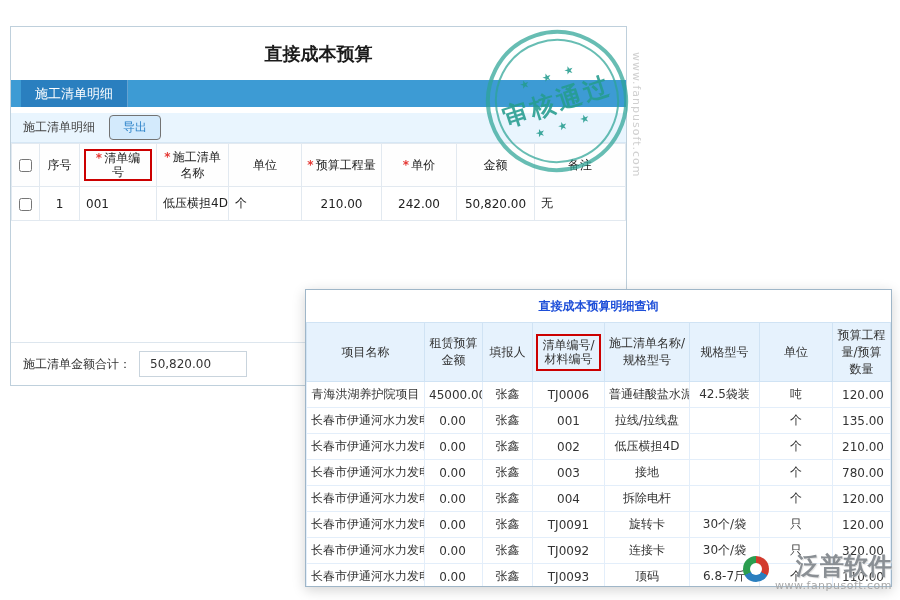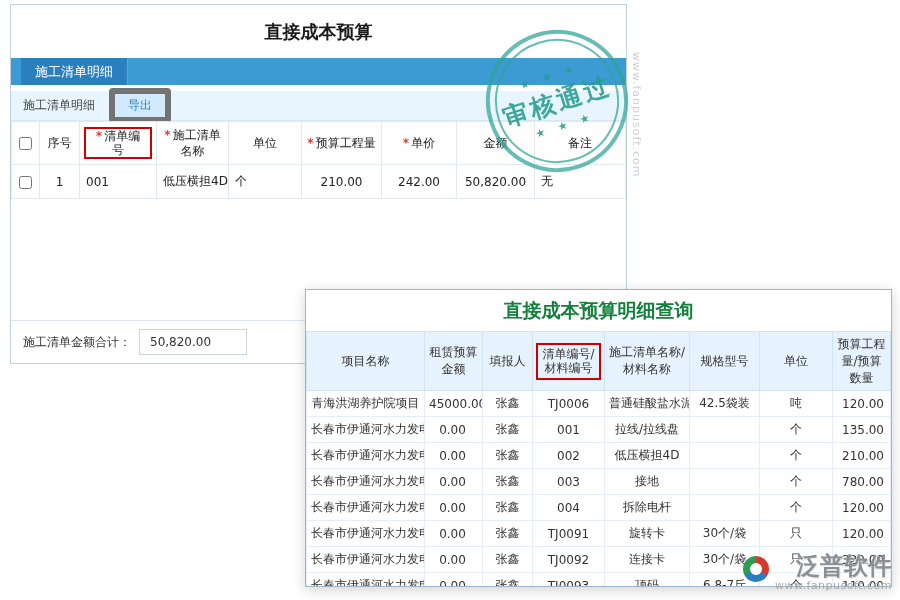--- a/index.html
+++ b/index.html
@@ -1,28 +1,28 @@
 <!DOCTYPE html>
 <html><head>
 <meta charset="utf-8">
 <style>
   html,body{margin:0;padding:0;background:#fff;}
   body{width:900px;height:600px;font-family:"DejaVu Sans","Liberation Sans",sans-serif;position:relative;overflow:hidden;}
   .stage{position:relative;width:900px;height:600px;background:#fff;}
 
   
-  .main-panel{position:absolute;left:10px;top:4px;width:615px;height:358px;background:#fff;
+  .main-panel{position:absolute;left:10px;top:26px;width:615px;height:358px;background:#fff;
     border:1px solid #bfd0dc;display:flex;flex-direction:column;z-index:1;}
   .panel-title{text-align:center;font-size:18px;font-weight:bold;color:#1b1b1b;padding:15px 0 14px;}
   .tabbar{height:27px;background:#3d9bd4;display:flex;align-items:stretch;padding-left:10px;}
   .tab{color:#fff;font-size:13px;line-height:27px;padding:0 14px;cursor:pointer;border-right:1px solid rgba(255,255,255,.28);white-space:nowrap;}
   .tab.active{background:#2a7fbf;}
   .subtoolbar{margin-top:6px;height:29px;background:#e9f5fe;border-bottom:1px solid #d6e7f5;display:flex;align-items:center;gap:14px;padding:0 12px;}
   .section-label{font-size:12px;color:#444;}
-  .export-btn{font-size:12px;color:#2c83c9;background:#d3eafc;border:6px solid #737373;border-radius:4px;padding:3px 13px;cursor:pointer;}
+  .export-btn{font-size:12px;color:#2c83c9;background:#d3eafc;border:1px solid #737373;border-radius:4px;padding:3px 13px;cursor:pointer;}
 
   table{border-collapse:collapse;table-layout:fixed;width:100%;}
   .main-table th,.main-table td{border:1px solid #e2e9f0;font-size:12px;color:#222;overflow:hidden;white-space:nowrap;}
   .main-table th{font-weight:normal;height:38px;text-align:center;background:#fefefe;line-height:1.35;white-space:normal;padding:2px 4px;}
   .main-table td{height:29px;padding:2px 6px;}
   .req{color:#e53935;font-style:normal;font-weight:bold;margin-right:2px;}
   .hl-box{display:inline-block;border:2px solid #cc0000;padding:0 6px;line-height:1.2;}
   .ta-c{text-align:center;} .ta-l{text-align:left;}
   .chk{width:13px;height:13px;margin:0;vertical-align:middle;}
   .empty-area{flex:1;background:#fff;}
@@ -36,21 +36,21 @@
   .seal::before{content:"";position:absolute;inset:5px;border:2px solid rgba(44,164,150,.72);border-radius:50%;}
   .seal-text{color:rgba(36,156,142,.88);font-size:25px;font-weight:bold;letter-spacing:3px;}
   .seal-stars{color:rgba(36,156,142,.88);font-size:11px;letter-spacing:5px;line-height:1.6;}
 
   .side-watermark{position:absolute;left:630px;top:52px;writing-mode:vertical-rl;font-size:11px;
     color:rgba(160,160,160,.5);z-index:4;letter-spacing:1px;}
 
   
   .dialog{position:absolute;left:305px;top:289px;width:585px;height:296px;background:#fff;border:1px solid #9fb6c8;
     box-shadow:0 3px 12px rgba(0,0,0,.18);z-index:10;overflow:hidden;}
-  .dialog-title{text-align:center;font-size:19px;font-weight:bold;color:#15803d;padding:8px 0 7px;}
+  .dialog-title{text-align:center;font-size:12px;font-weight:bold;color:#1d4ed8;padding:8px 0 7px;}
   .query-table th{background:#e6f2fd;border:1px solid #d0e3f4;font-weight:normal;font-size:12px;color:#333;
     padding:4px 3px;line-height:1.4;height:44px;white-space:normal;text-align:center;}
   .query-table td{border:1px solid #e3eefa;font-size:12px;color:#333;height:23px;padding:1px 4px;
     white-space:nowrap;overflow:hidden;text-align:center;}
   .query-table .hl-box{padding:2px 3px;}
   .qc0{color:#1a73ce;font-size:11px;margin-left:44px;}
   .qc1{color:#1a73ce;text-align:center;padding-right:6px !important;}
   .qc4{font-size:11.5px;border-radius:10px;}
   .qc7{text-align:right !important;padding-right:6px !important;}
 
@@ -150,21 +150,21 @@
           <col style="width:70px">
           <col style="width:73px">
           <col>
       </colgroup>
       <thead>
         <tr>
             <th><span>项目名称</span></th>
             <th><span>租赁预算金额</span></th>
             <th><span>填报人</span></th>
             <th><span class="hl-box">清单编号/材料编号</span></th>
-            <th><span>施工清单名称/材料名称</span></th>
+            <th><span>施工清单名称/规格型号</span></th>
             <th><span>规格型号</span></th>
             <th><span>单位</span></th>
             <th><span>预算工程量/预算数量</span></th>
           </tr>
       </thead>
       <tbody>
           <tr>
             <td class="qc0">青海洪湖养护院项目</td>
             <td class="qc1">45000.00</td>
             <td class="qc2">张鑫</td>

